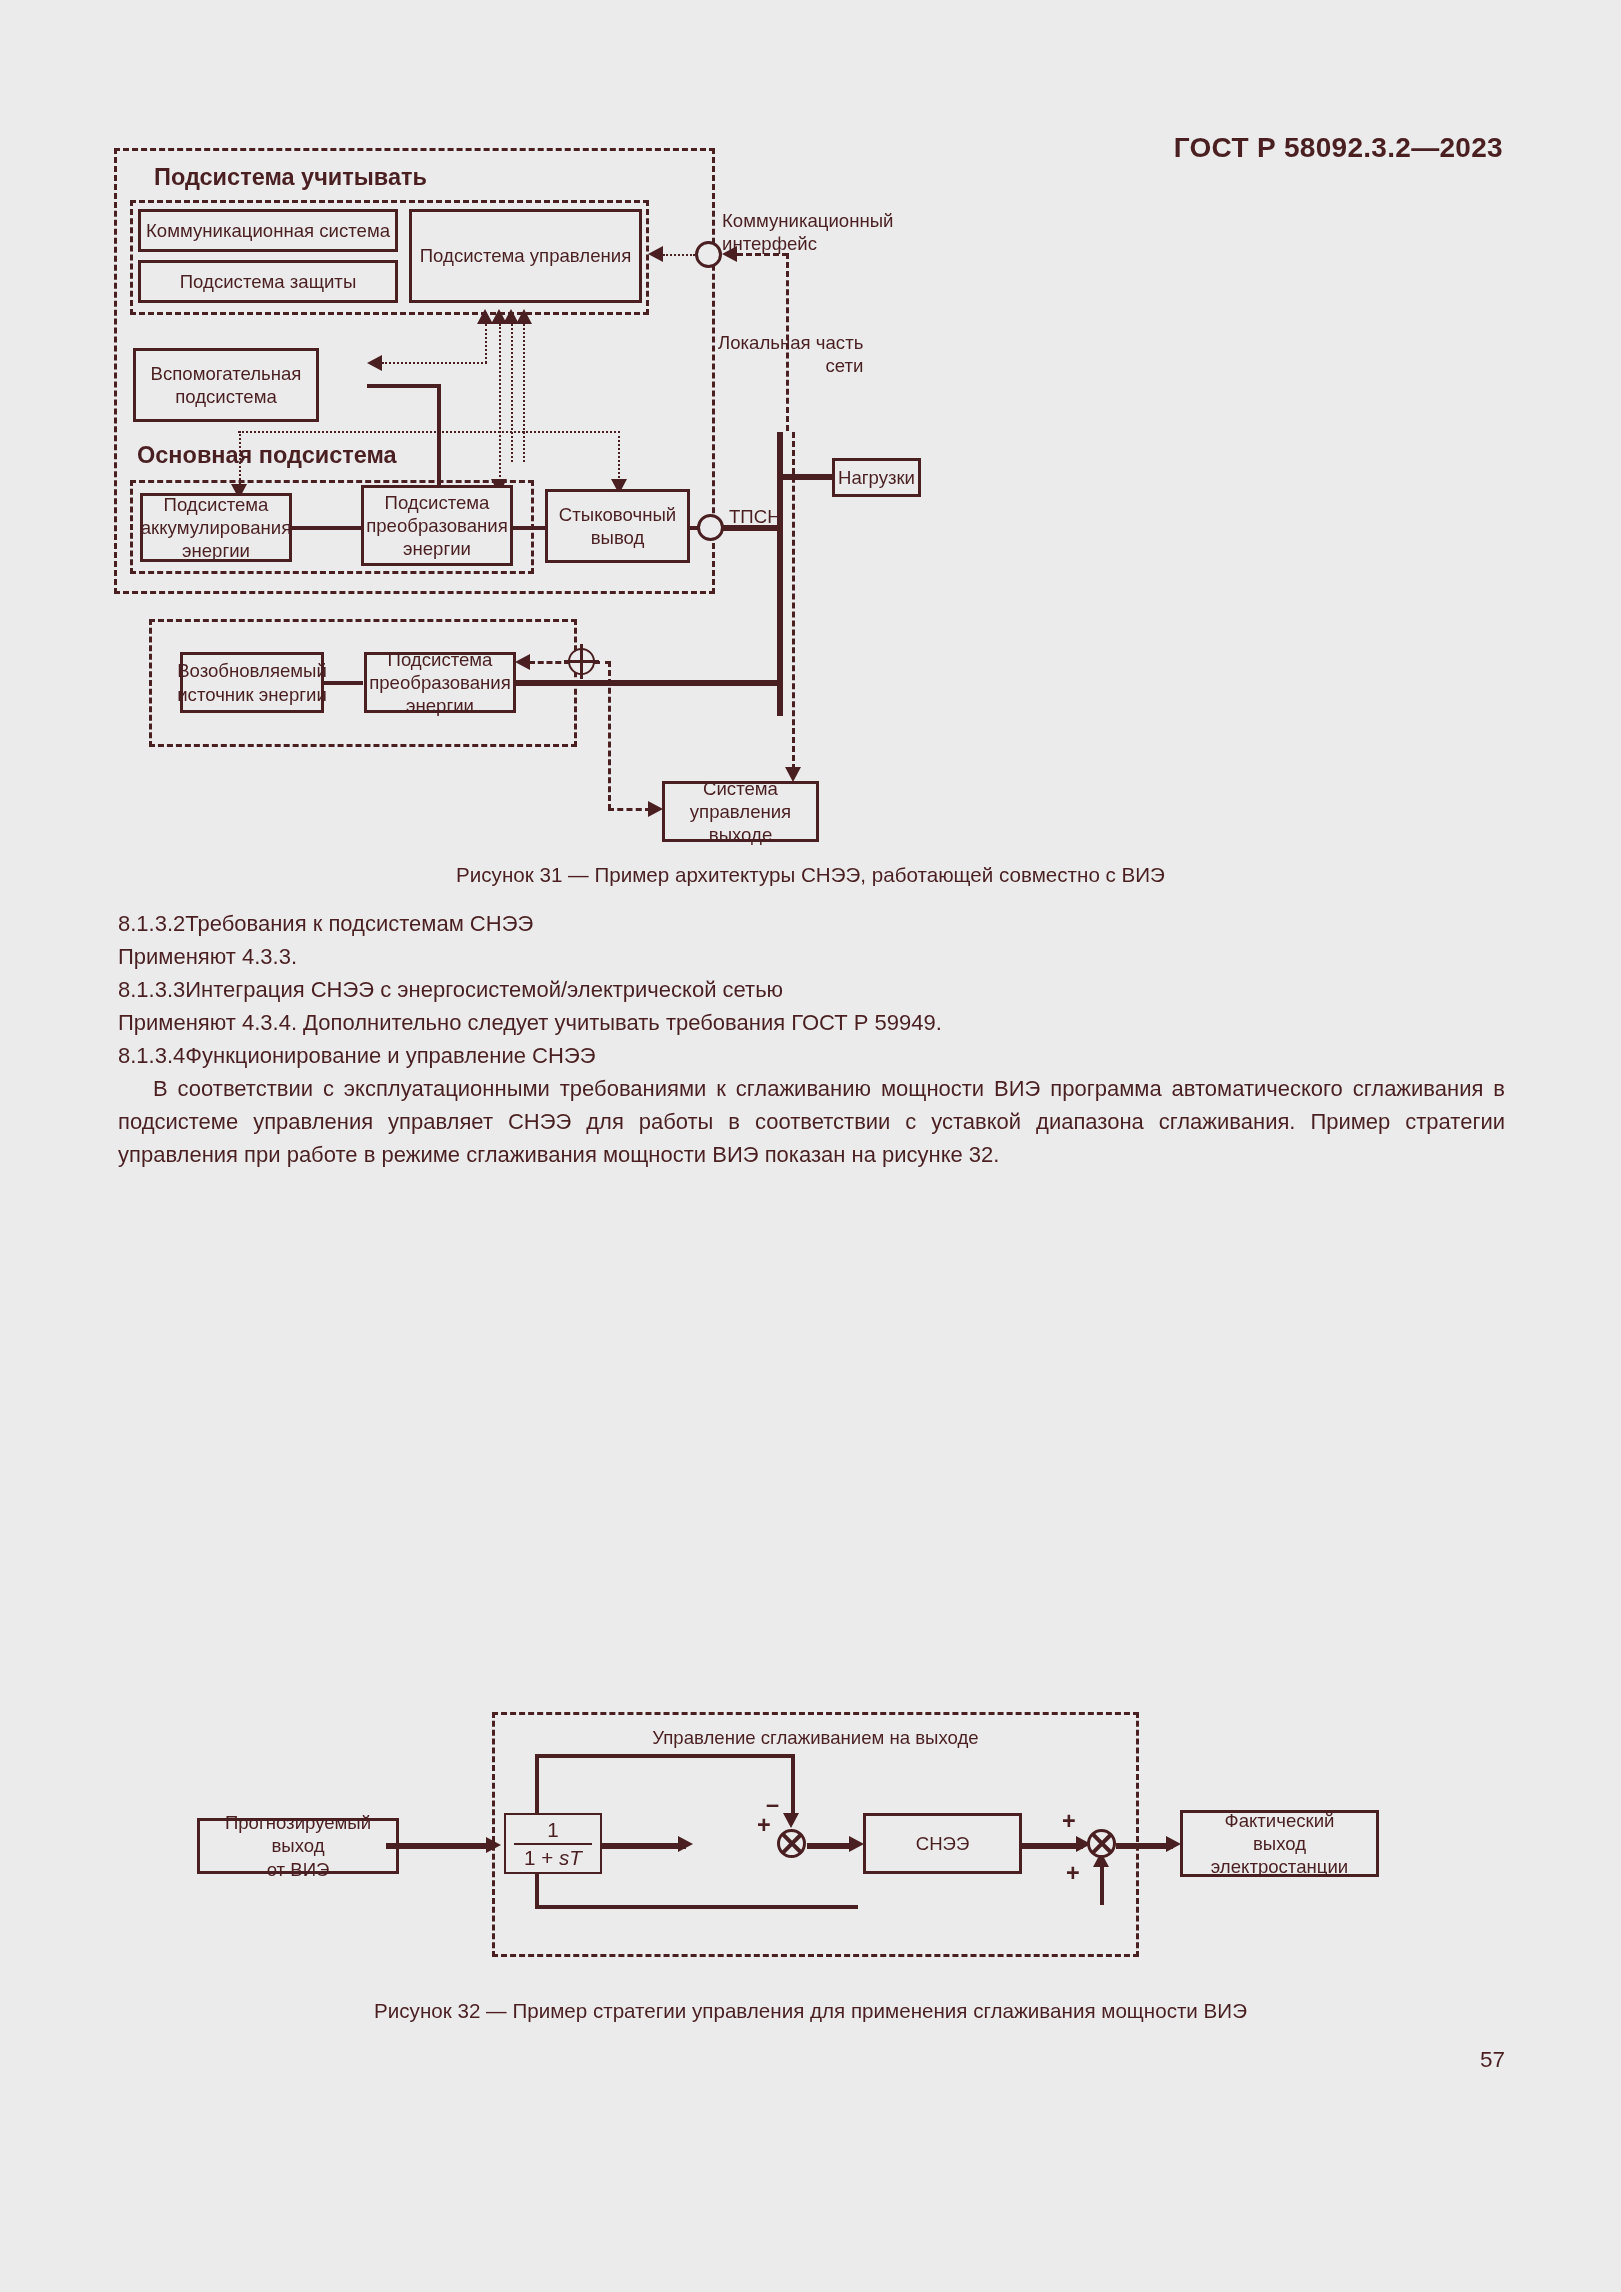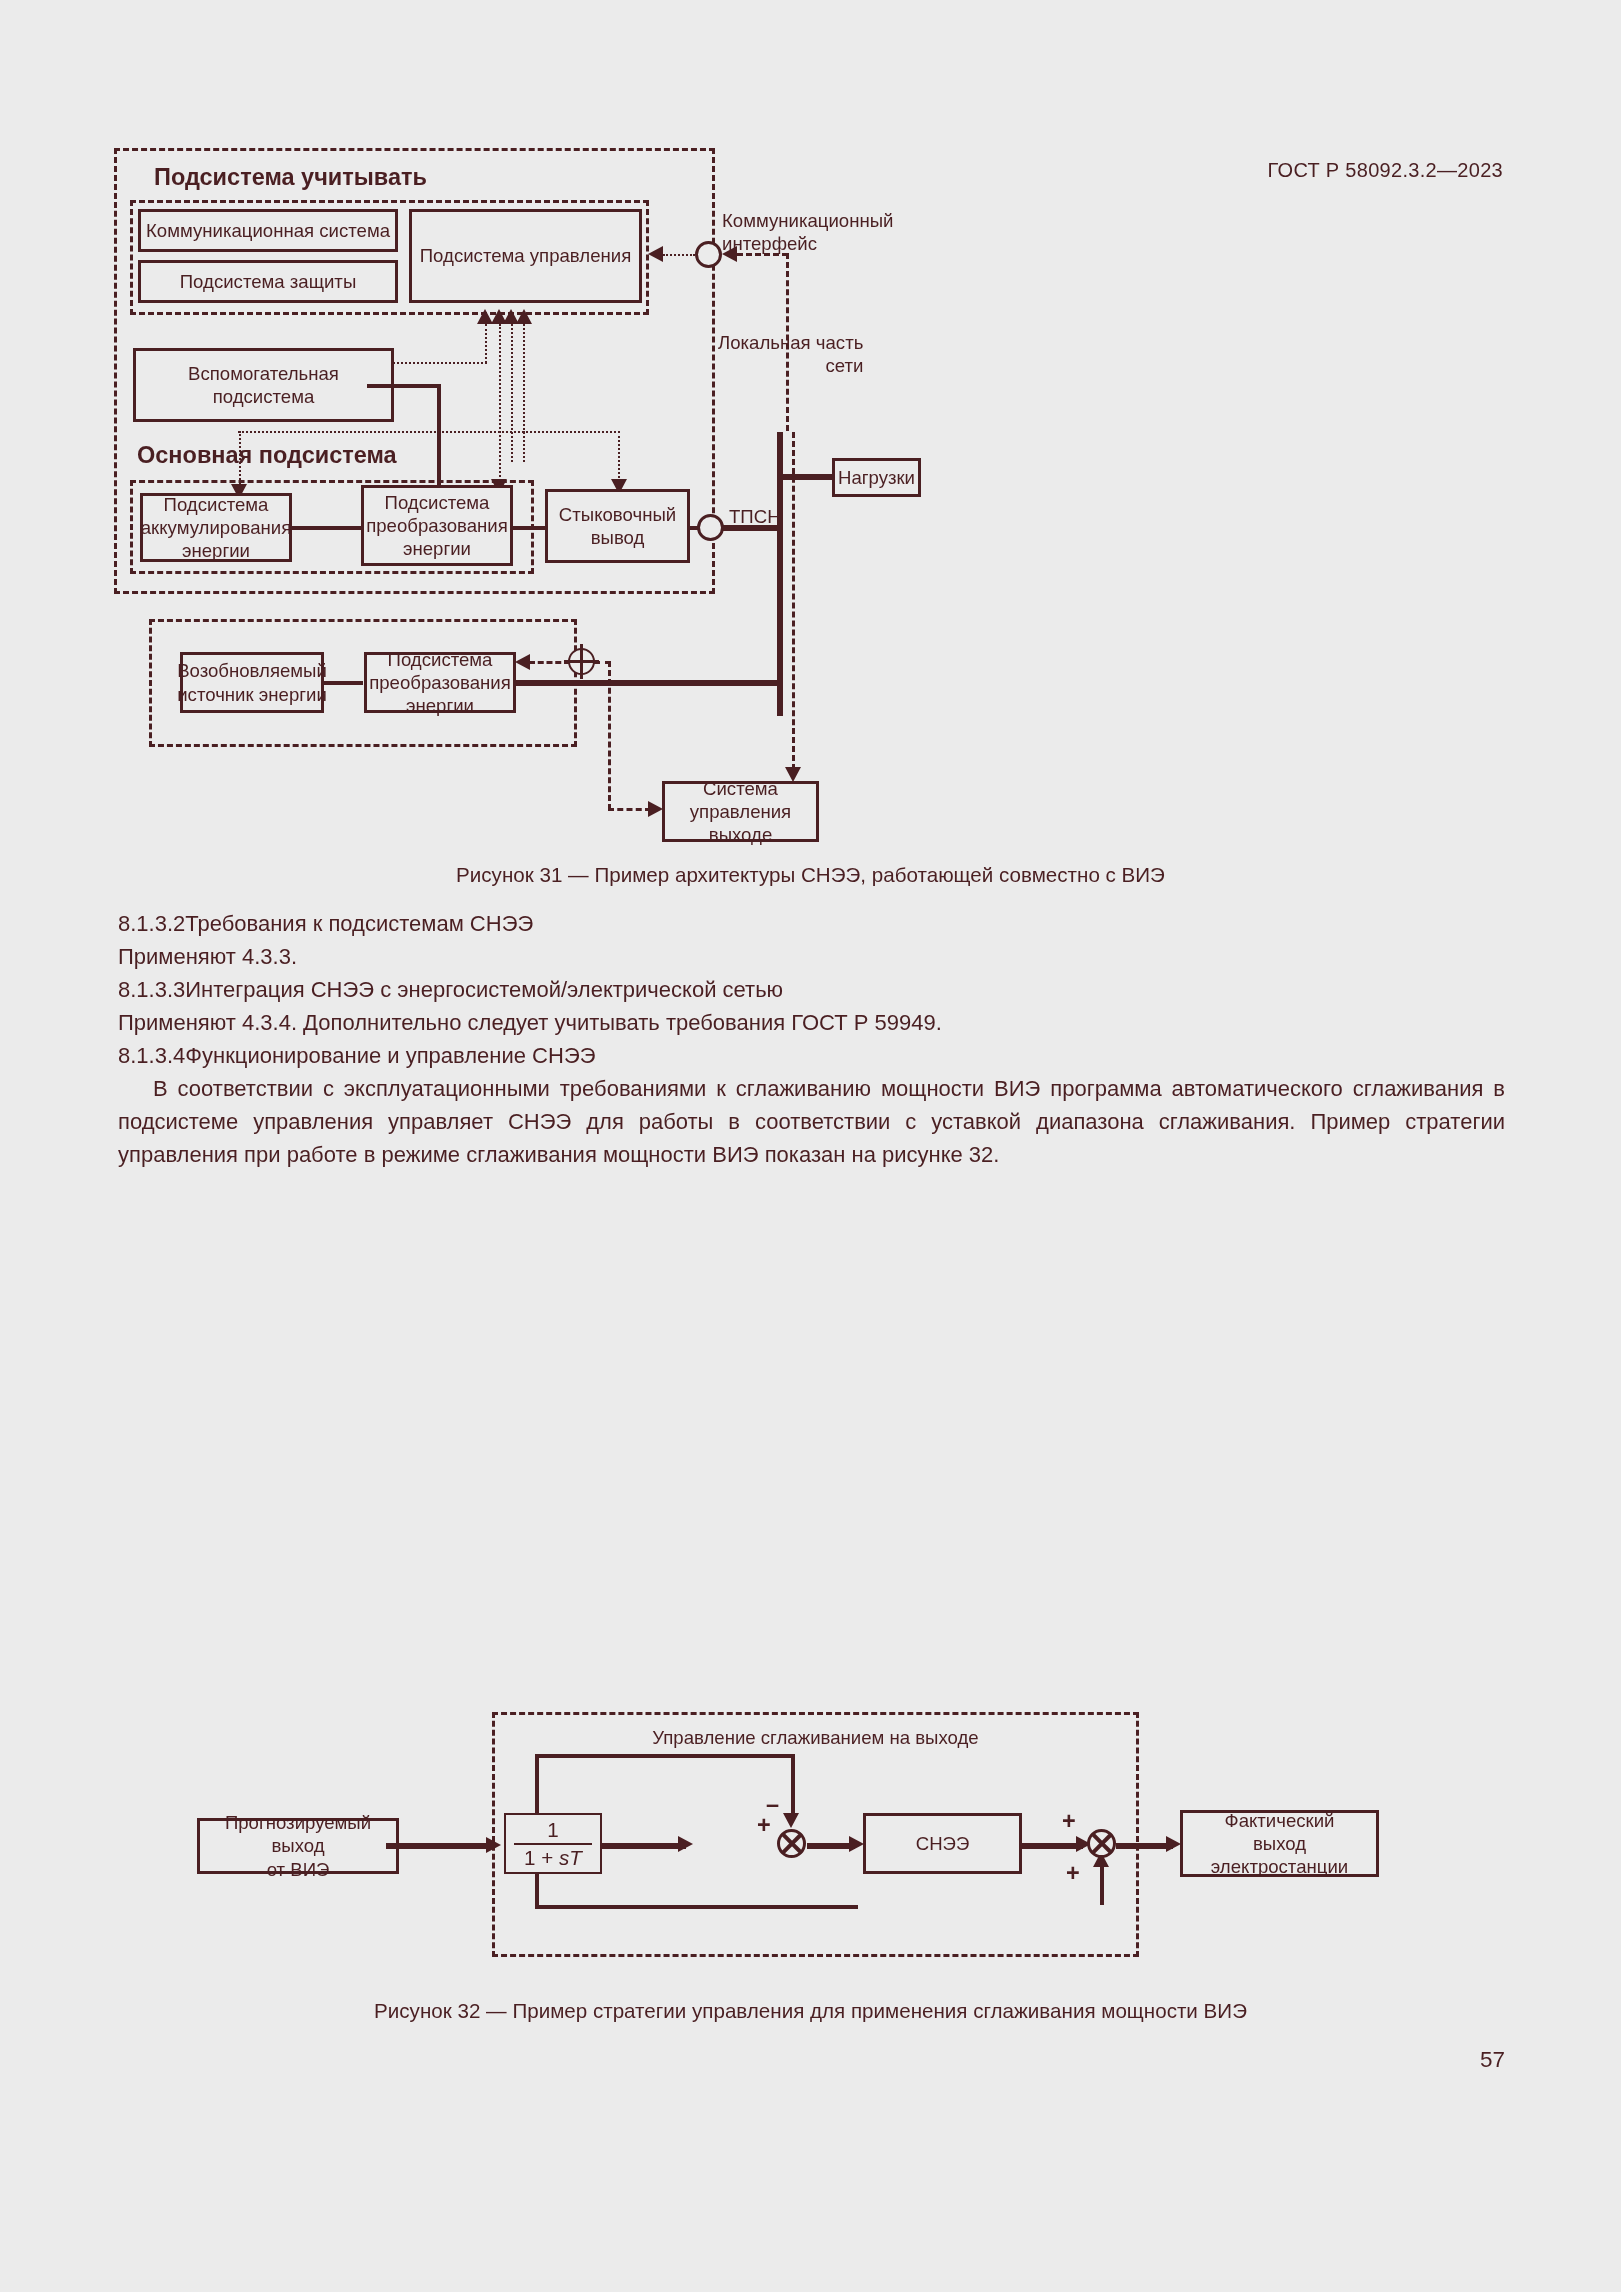--- a/index.html
+++ b/index.html
@@ -16,24 +16,24 @@
     overflow: hidden;
   }
   .page {
     position: absolute;
     inset: 0;
   }
 
   
   .doc-header {
     position: absolute;
-    top: 159px;
+    top: 132px;
     right: 118px;
-    font-size: 20px;
-    font-weight: normal;
+    font-size: 28px;
+    font-weight: bold;
     letter-spacing: 0.3px;
     white-space: nowrap;
   }
 
   
   .box {
     position: absolute;
     border: 3.9px solid #4a1f22;
     background: #ebebeb;
     display: flex;
@@ -268,21 +268,21 @@
     <div class="ah ah-up" style="left:516px; top:309px;"></div>
 
     <div class="dot-v" style="left:485px; top:324px; height:39px;"></div>
     <div class="dot-v" style="left:499px; top:324px; height:169px;"></div>
     <div class="dot-v" style="left:511px; top:324px; height:138px;"></div>
     <div class="dot-v" style="left:523px; top:324px; height:138px;"></div>
 
     <div class="dot-h" style="left:382px; top:362px; width:105px;"></div>
     <div class="ah ah-left" style="left:367px; top:355px;"></div>
 
-    <div class="box" style="left:133px; top:348px; width:261px; height:74px;">
+    <div class="box" style="left:133px; top:348px; width:186px; height:74px;">
       <div>
         <span>Вспомогательная</span><br>
         <span>подсистема</span>
       </div>
     </div>
 
     <div class="ln lnh" style="left:367px; top:384px; width:74px;"></div>
     <div class="ln lnv" style="left:437px; top:384px; height:111px;"></div>
 
     <div class="dot-h" style="left:238px; top:431px; width:286px;"></div>

